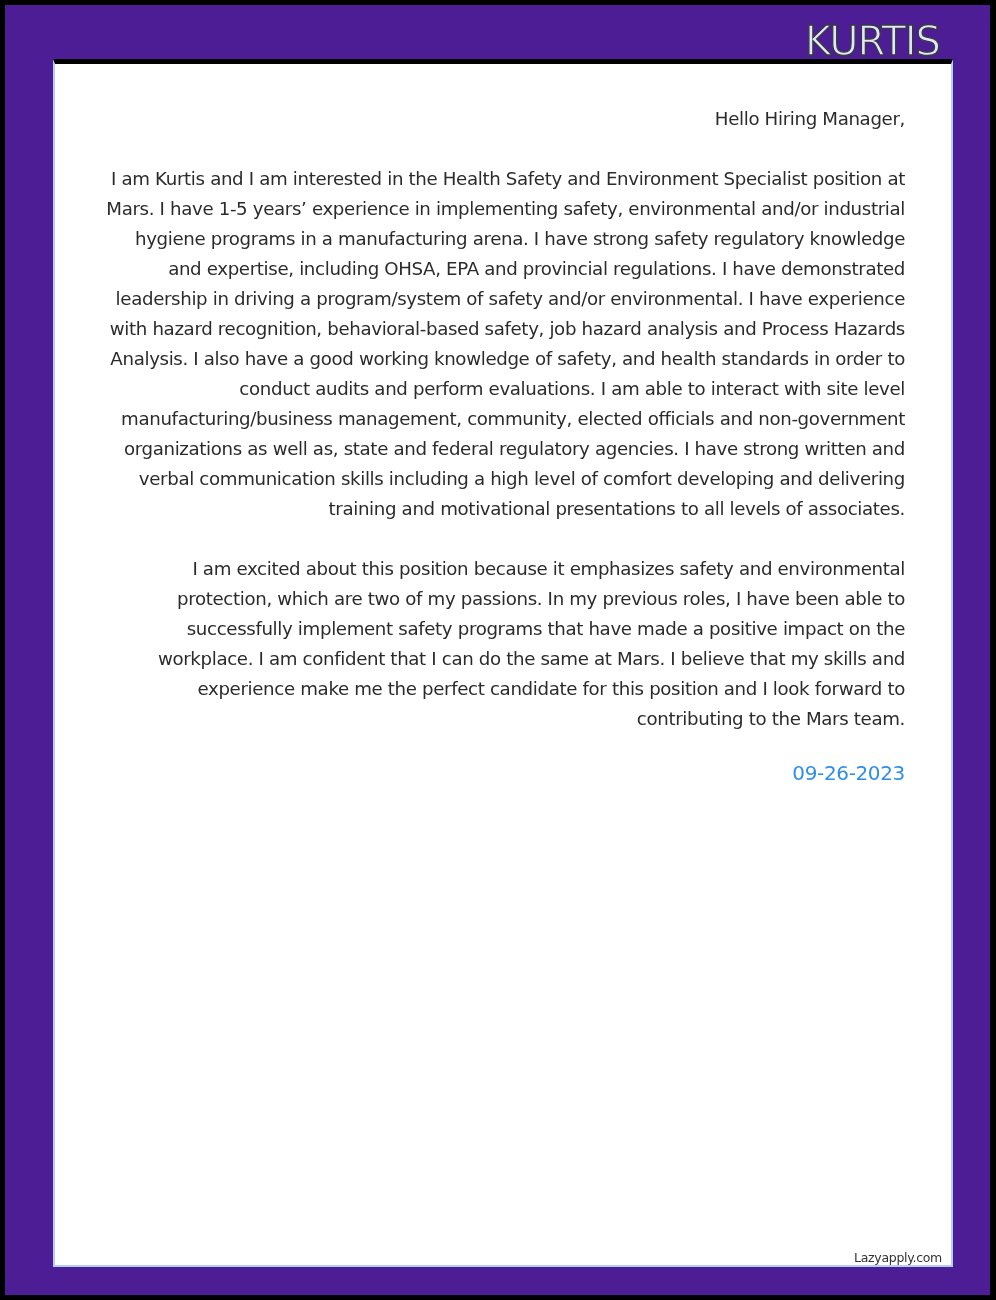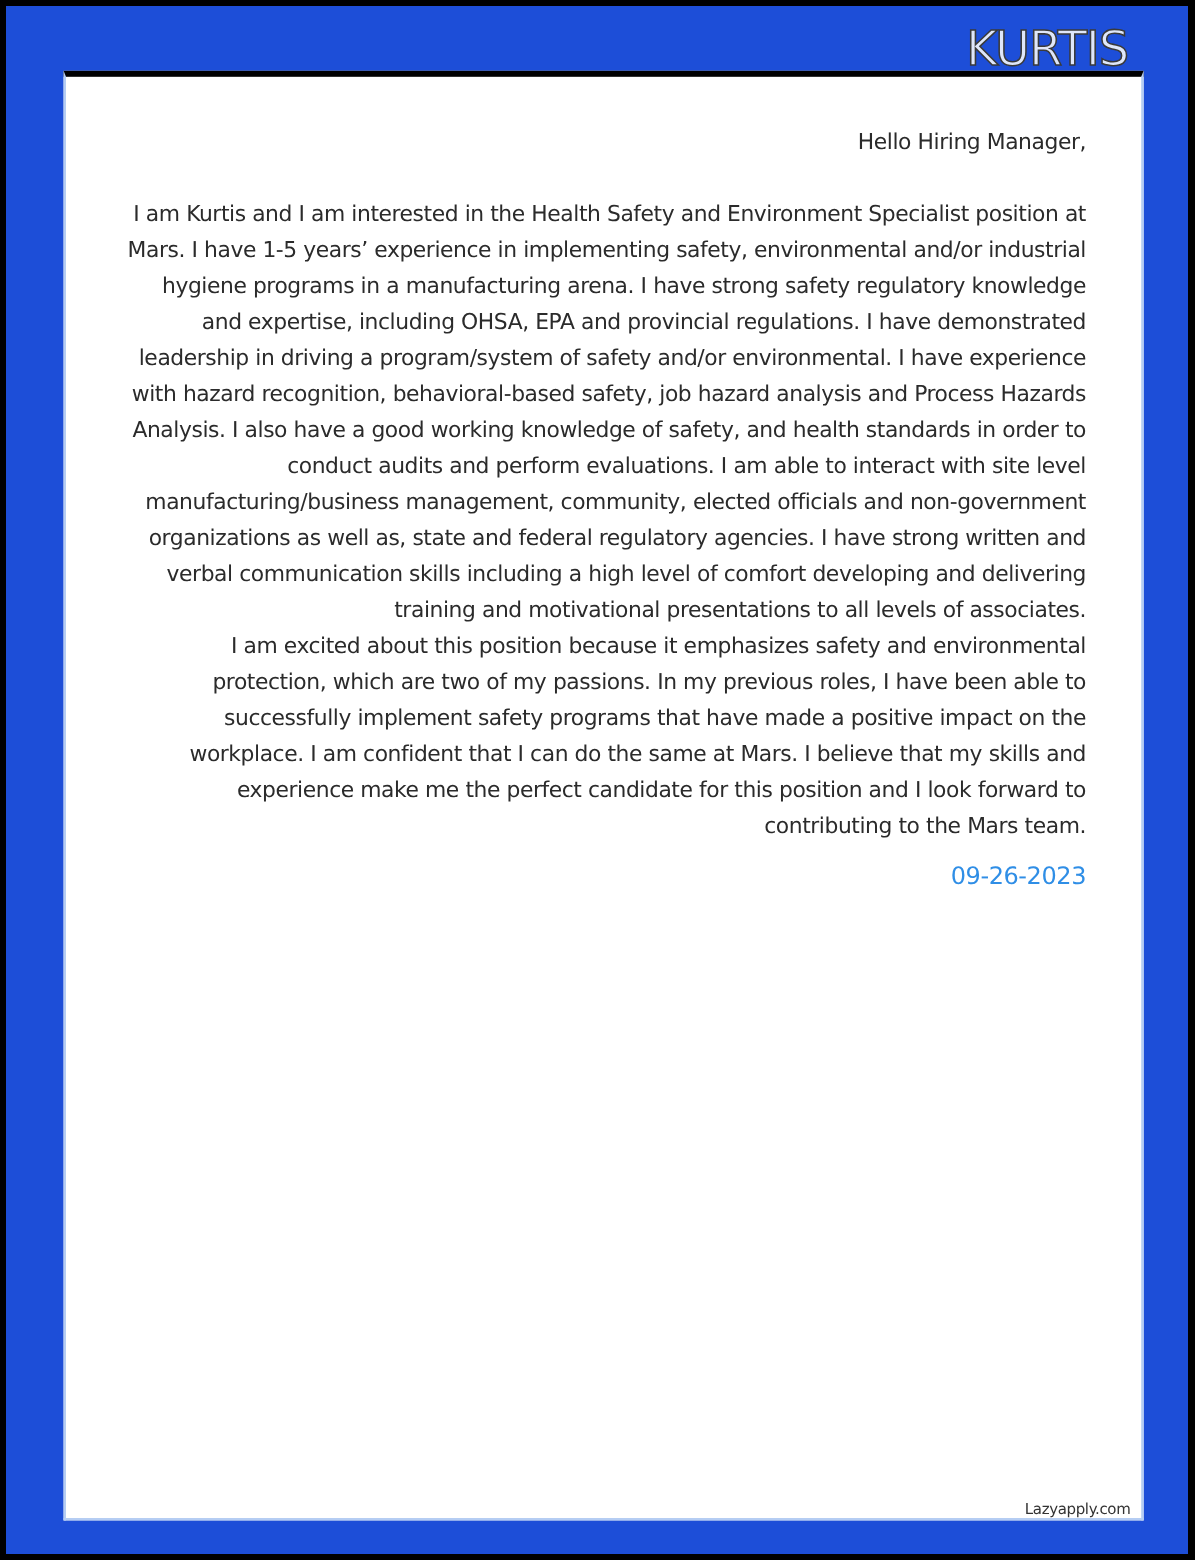--- a/index.html
+++ b/index.html
@@ -8,21 +8,21 @@
       height: 1300px;
       overflow: hidden;
       background: #000000;
     }
     .frame {
       position: absolute;
       left: 5px;
       top: 5px;
       width: 985px;
       height: 1290px;
-      background: #1d4ed8;
+      background: #4c1d95;
     }
     .name-header {
       position: absolute;
       right: 50px;
       top: 12px;
       font-family: "DejaVu Sans", sans-serif;
       font-size: 40px;
       font-weight: normal;
       letter-spacing: -1px;
       color: #dfe7fa;
@@ -47,22 +47,22 @@
       left: 50px;
       top: 40px;
       width: 800px;
       font-family: "DejaVu Sans", sans-serif;
       font-size: 18.2px;
       line-height: 30px;
       color: #2b2b2b;
       letter-spacing: -0.35px;
     }
     .greeting { margin-bottom: 30px; }
-    .paragraph { }
-    .paragraph.last { margin-bottom: 11px; }
+    .paragraph { margin-bottom: 30px; }
+    .paragraph.last { margin-bottom: 24px; }
     .date {
       color: #2f8ee6;
       font-size: 20px;
     }
     .watermark {
       position: absolute;
       right: 9px;
       bottom: 0px;
       font-family: "DejaVu Sans", sans-serif;
       font-size: 12.5px;

